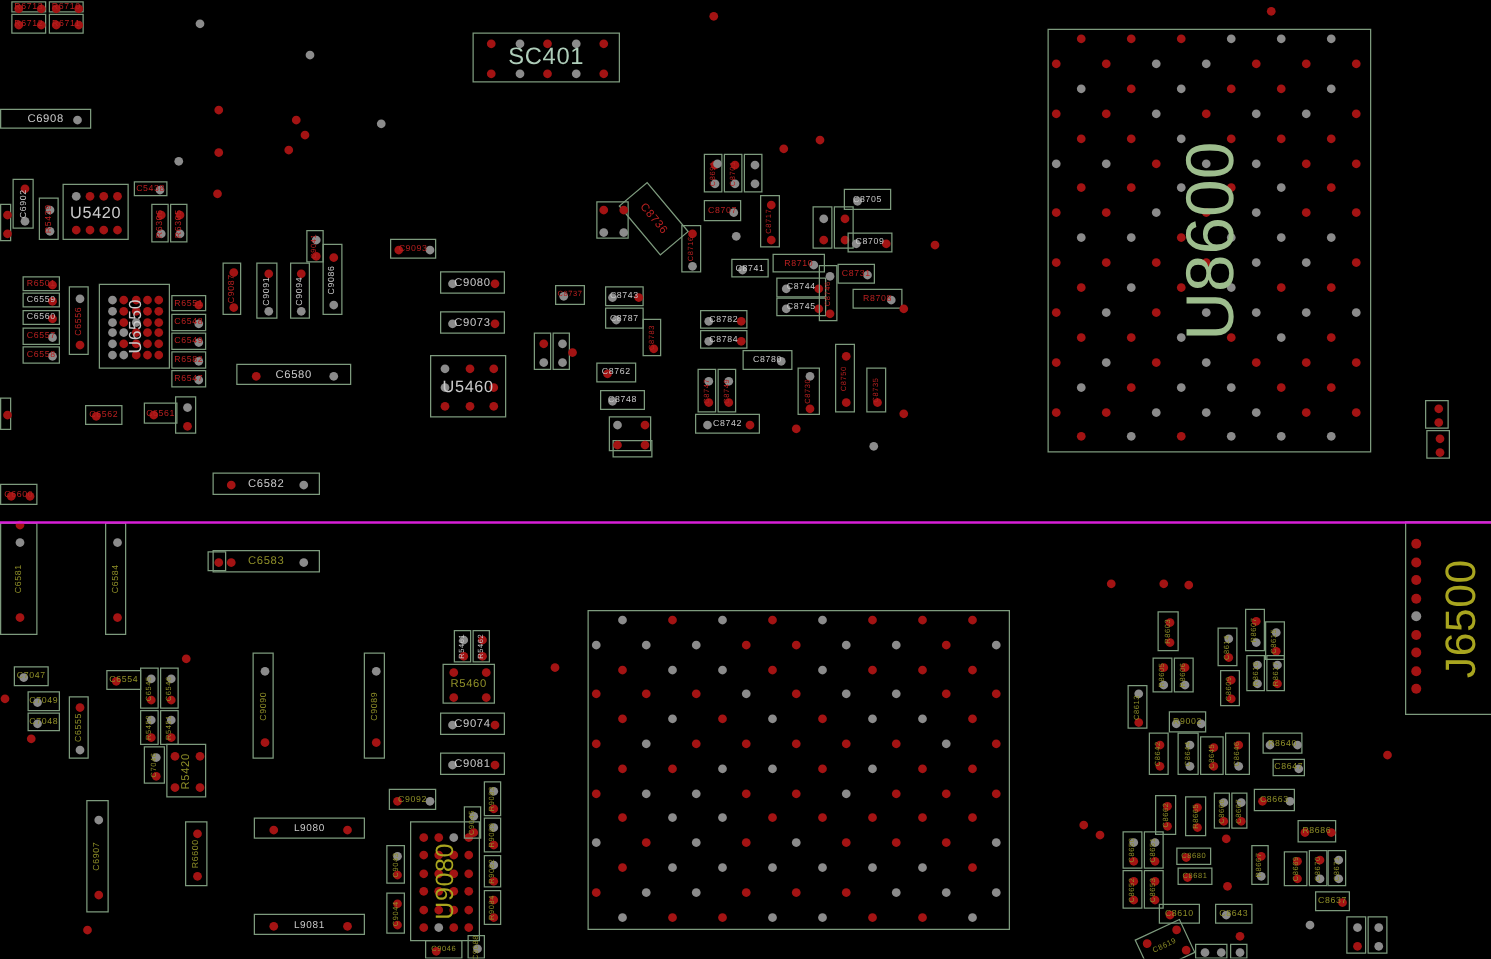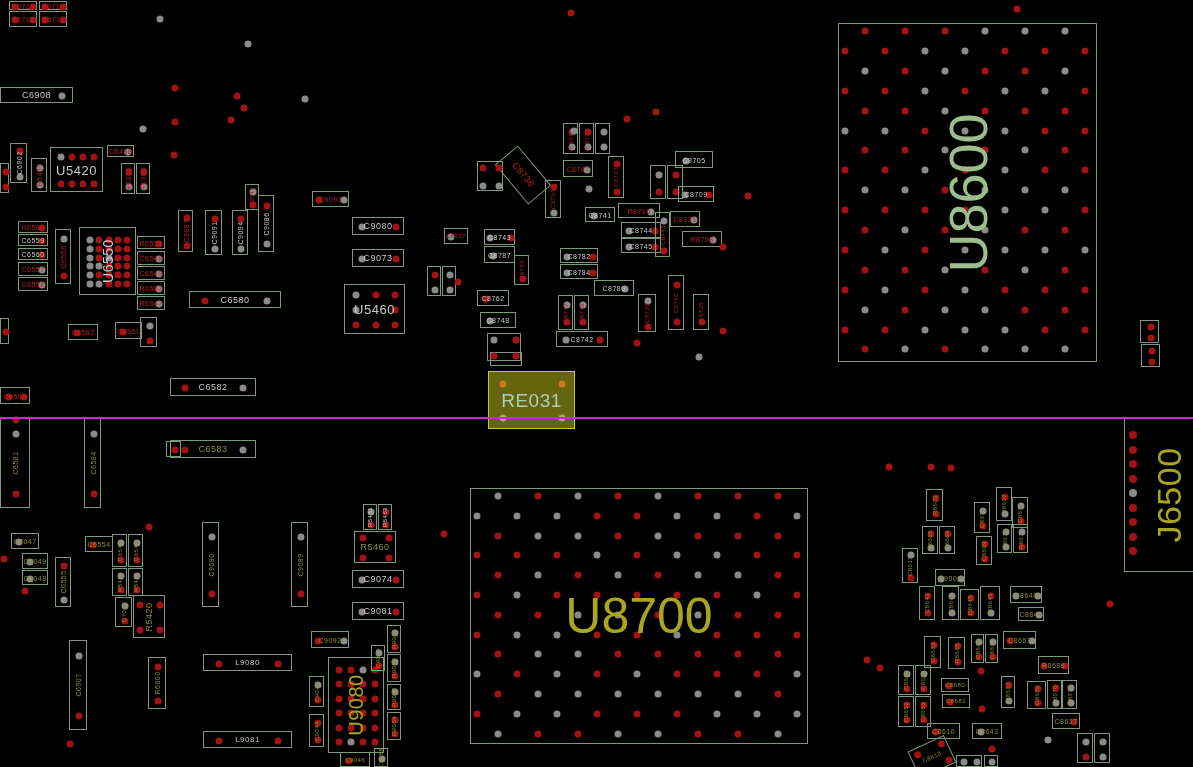--- a/index.html
+++ b/index.html
@@ -440,26 +440,32 @@
       <span class="lbl v" style="color: rgb(143, 143, 40); font-size: 6px;">R9084</span>
     </div>
     <div class="comp" style="left: 374px; top: 748px; width: 14px; height: 19px;">
       <div class="pad" style="left: 7px; top: 9.5px; width: 7px; height: 7px; background: rgb(139, 139, 139);"></div>
       <span class="lbl v" style="color: rgb(143, 143, 40); font-size: 6px;">C9088</span>
     </div>
     <div class="comp" style="left: 340px; top: 752px; width: 30px; height: 15px;">
       <div class="pad" style="left: 7.5px; top: 7.5px; width: 7px; height: 7px; background: rgb(163, 19, 19);"></div>
       <span class="lbl" style="color: rgb(143, 143, 40); font-size: 6px;">C9046</span>
     </div>
-    <div class="comp" style="left: 488px; top: 371px; width: 87px; height: 58px; background: rgb(101, 101, 15); border-color: rgb(201, 201, 48);">
-      <div class="pad" style="left: 14px; top: 11.6px; width: 7px; height: 7px; background: rgb(200, 120, 32);"></div>
-      <div class="pad" style="left: 73px; top: 11.6px; width: 7px; height: 7px; background: rgb(200, 120, 32);"></div>
-      <div class="pad" style="left: 14px; top: 46.4px; width: 7px; height: 7px; background: rgb(179, 165, 94);"></div>
-      <div class="pad" style="left: 73px; top: 46.4px; width: 7px; height: 7px; background: rgb(179, 165, 94);"></div>
-      <span class="lbl" style="color: rgb(174, 205, 185); font-size: 19px;">RE031</span>
+    <div class="comp" style="left: 378px; top: 26px; width: 118px; height: 40px;">
+      <div class="pad" style="left: 14px; top: 8px; width: 7px; height: 7px; background: rgb(163, 19, 19);"></div>
+      <div class="pad" style="left: 36.5px; top: 8px; width: 7px; height: 7px; background: rgb(139, 139, 139);"></div>
+      <div class="pad" style="left: 59px; top: 8px; width: 7px; height: 7px; background: rgb(163, 19, 19);"></div>
+      <div class="pad" style="left: 81.5px; top: 8px; width: 7px; height: 7px; background: rgb(139, 139, 139);"></div>
+      <div class="pad" style="left: 104px; top: 8px; width: 7px; height: 7px; background: rgb(163, 19, 19);"></div>
+      <div class="pad" style="left: 14px; top: 32px; width: 7px; height: 7px; background: rgb(163, 19, 19);"></div>
+      <div class="pad" style="left: 36.5px; top: 32px; width: 7px; height: 7px; background: rgb(139, 139, 139);"></div>
+      <div class="pad" style="left: 59px; top: 32px; width: 7px; height: 7px; background: rgb(163, 19, 19);"></div>
+      <div class="pad" style="left: 81.5px; top: 32px; width: 7px; height: 7px; background: rgb(139, 139, 139);"></div>
+      <div class="pad" style="left: 104px; top: 32px; width: 7px; height: 7px; background: rgb(163, 19, 19);"></div>
+      <span class="lbl" style="color: rgb(174, 205, 185); font-size: 19px;">SC401</span>
     </div>
     <div class="comp" style="left: 490px; top: 352px; width: 32px; height: 14px;"></div>
     <div class="comp" style="left: 563px; top: 123px; width: 15px; height: 31px;">
       <div class="pad" style="left: 7.5px; top: 7.75px; width: 7px; height: 7px; background: rgb(163, 19, 19);"></div>
       <div class="pad" style="left: 7.5px; top: 23.25px; width: 7px; height: 7px; background: rgb(139, 139, 139);"></div>
       <span class="lbl v" style="color: rgb(185, 32, 32); font-size: 6px;">C8691</span>
     </div>
     <div class="comp" style="left: 579px; top: 123px; width: 15px; height: 31px;">
       <div class="pad" style="left: 7.5px; top: 7.75px; width: 7px; height: 7px; background: rgb(163, 19, 19);"></div>
       <div class="pad" style="left: 7.5px; top: 23.25px; width: 7px; height: 7px; background: rgb(139, 139, 139);"></div>
@@ -1055,21 +1061,20 @@
       <div class="pad" style="left: 286px; top: 224.8px; width: 7px; height: 7px; background: rgb(139, 139, 139);"></div>
       <div class="pad" style="left: 326px; top: 224.8px; width: 7px; height: 7px; background: rgb(139, 139, 139);"></div>
       <div class="pad" style="left: 27px; top: 244.6px; width: 7px; height: 7px; background: rgb(139, 139, 139);"></div>
       <div class="pad" style="left: 67px; top: 244.6px; width: 7px; height: 7px; background: rgb(163, 19, 19);"></div>
       <div class="pad" style="left: 107px; top: 244.6px; width: 7px; height: 7px; background: rgb(163, 19, 19);"></div>
       <div class="pad" style="left: 147px; top: 244.6px; width: 7px; height: 7px; background: rgb(139, 139, 139);"></div>
       <div class="pad" style="left: 187px; top: 244.6px; width: 7px; height: 7px; background: rgb(139, 139, 139);"></div>
       <div class="pad" style="left: 227px; top: 244.6px; width: 7px; height: 7px; background: rgb(163, 19, 19);"></div>
       <div class="pad" style="left: 267px; top: 244.6px; width: 7px; height: 7px; background: rgb(163, 19, 19);"></div>
       <div class="pad" style="left: 307px; top: 244.6px; width: 7px; height: 7px; background: rgb(139, 139, 139);"></div>
-      <span class="biglbl" style="color: rgb(168, 165, 31); font-size: 50px;">U8700</span>
     </div>
     <div class="via" style="left: 160px; top: 19px; width: 7px; height: 7px; background: rgb(139, 139, 139);"></div>
     <div class="via" style="left: 248px; top: 44px; width: 7px; height: 7px; background: rgb(139, 139, 139);"></div>
     <div class="via" style="left: 175px; top: 88px; width: 7px; height: 7px; background: rgb(163, 19, 19);"></div>
     <div class="via" style="left: 175px; top: 122px; width: 7px; height: 7px; background: rgb(163, 19, 19);"></div>
     <div class="via" style="left: 237px; top: 96px; width: 7px; height: 7px; background: rgb(163, 19, 19);"></div>
     <div class="via" style="left: 244px; top: 108px; width: 7px; height: 7px; background: rgb(163, 19, 19);"></div>
     <div class="via" style="left: 231px; top: 120px; width: 7px; height: 7px; background: rgb(163, 19, 19);"></div>
     <div class="via" style="left: 305px; top: 99px; width: 7px; height: 7px; background: rgb(139, 139, 139);"></div>
     <div class="via" style="left: 143px; top: 129px; width: 7px; height: 7px; background: rgb(139, 139, 139);"></div>

